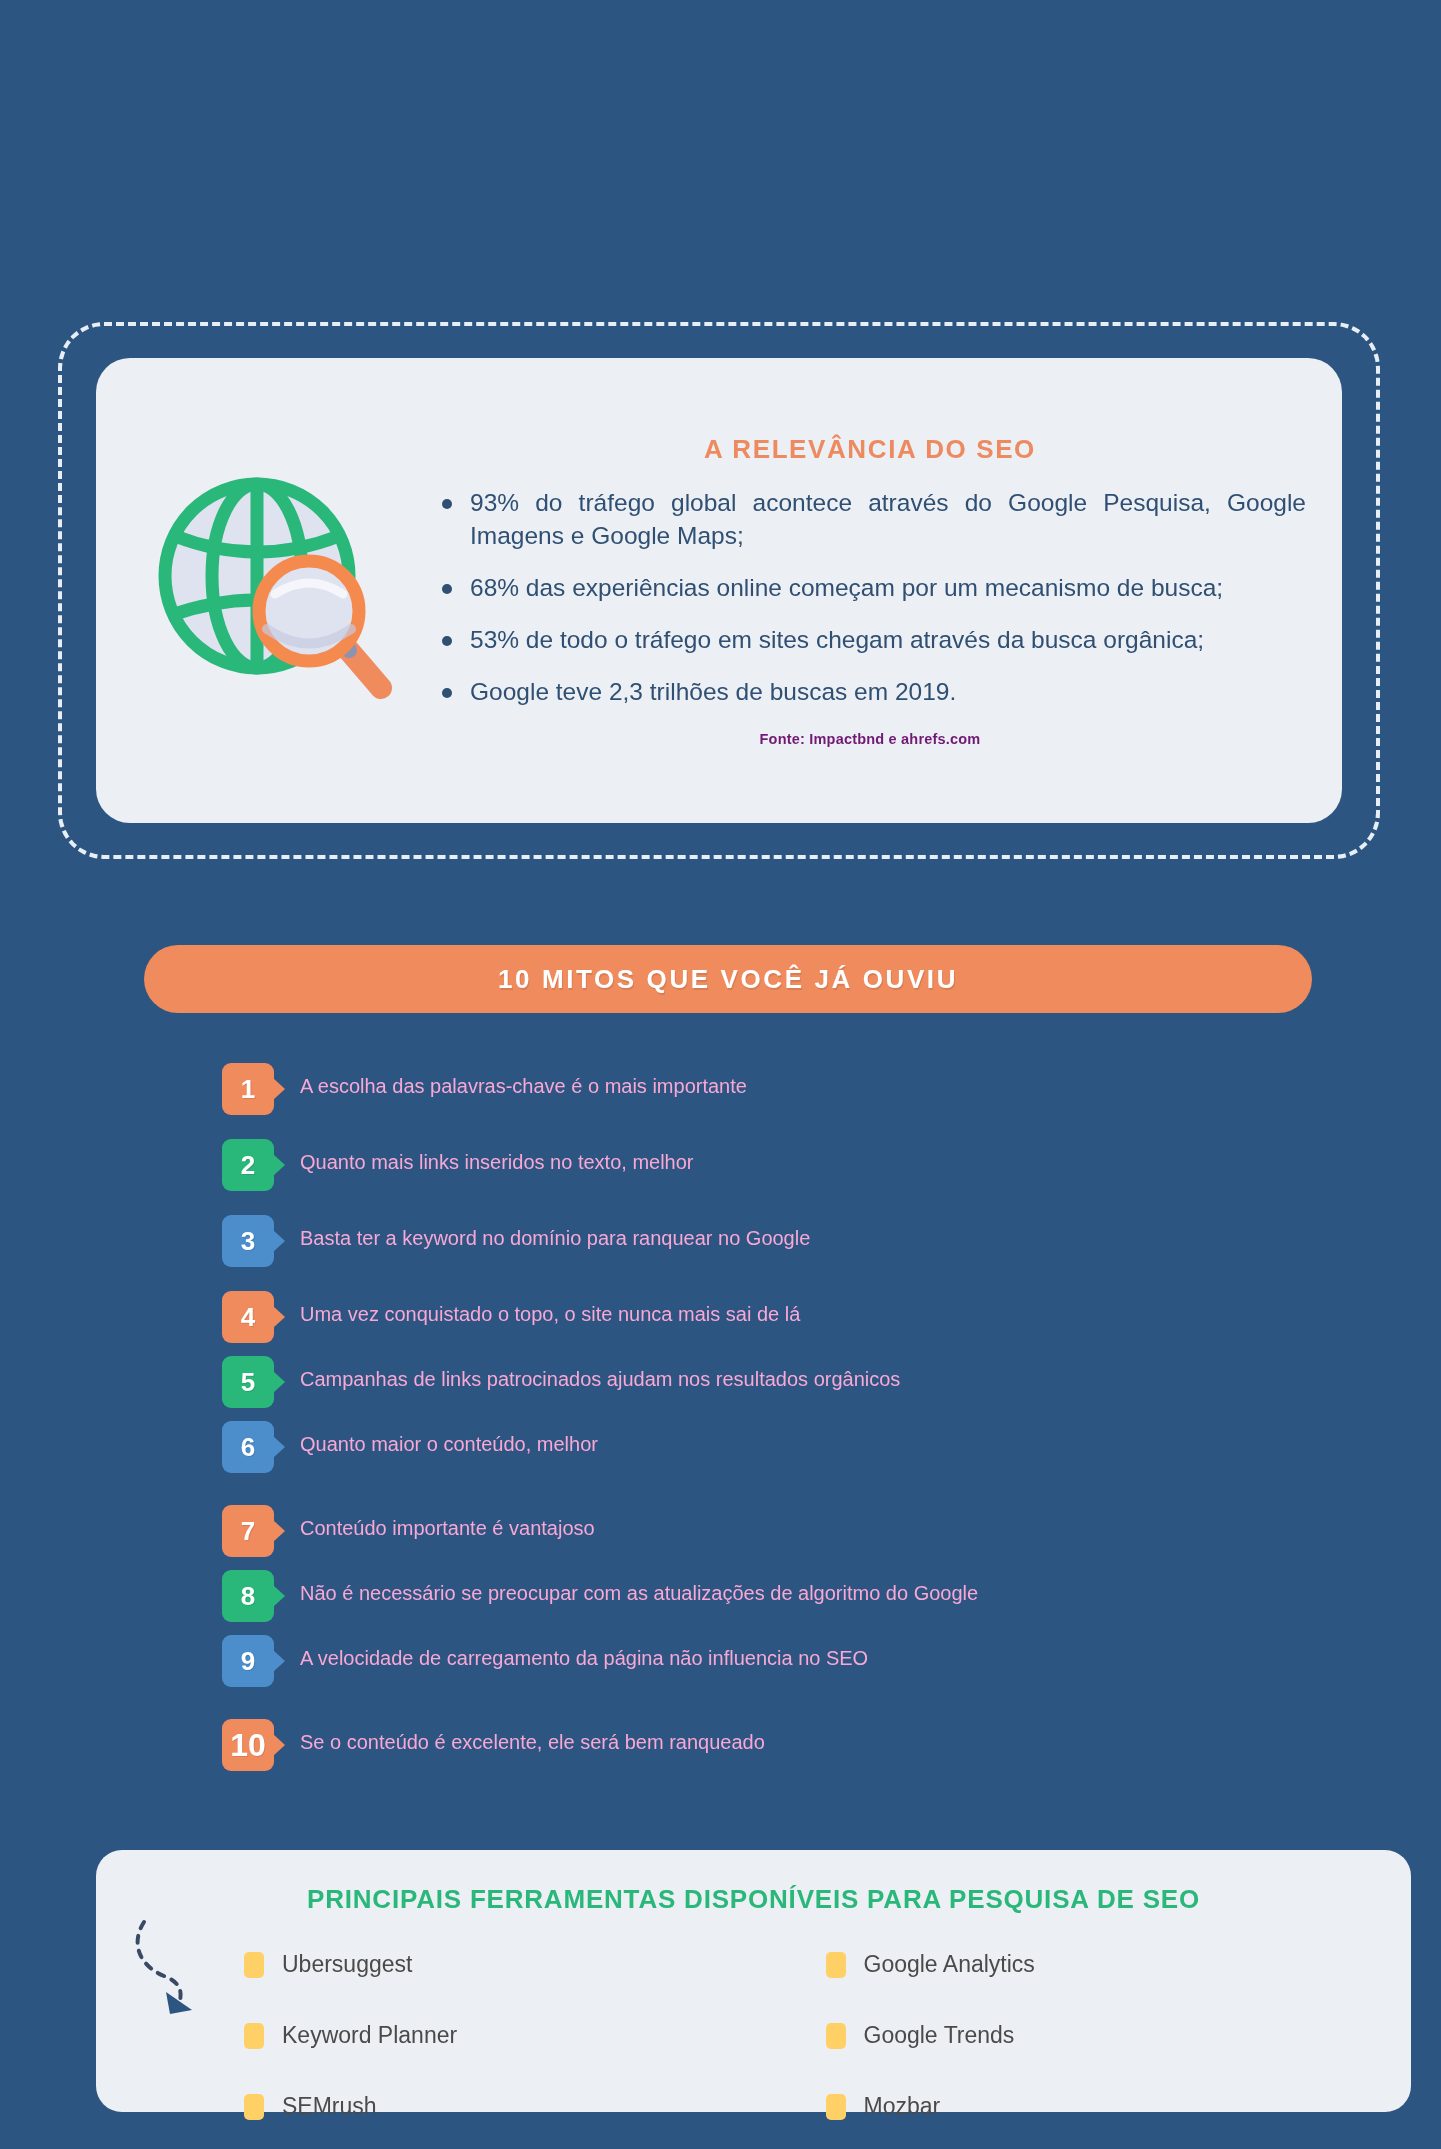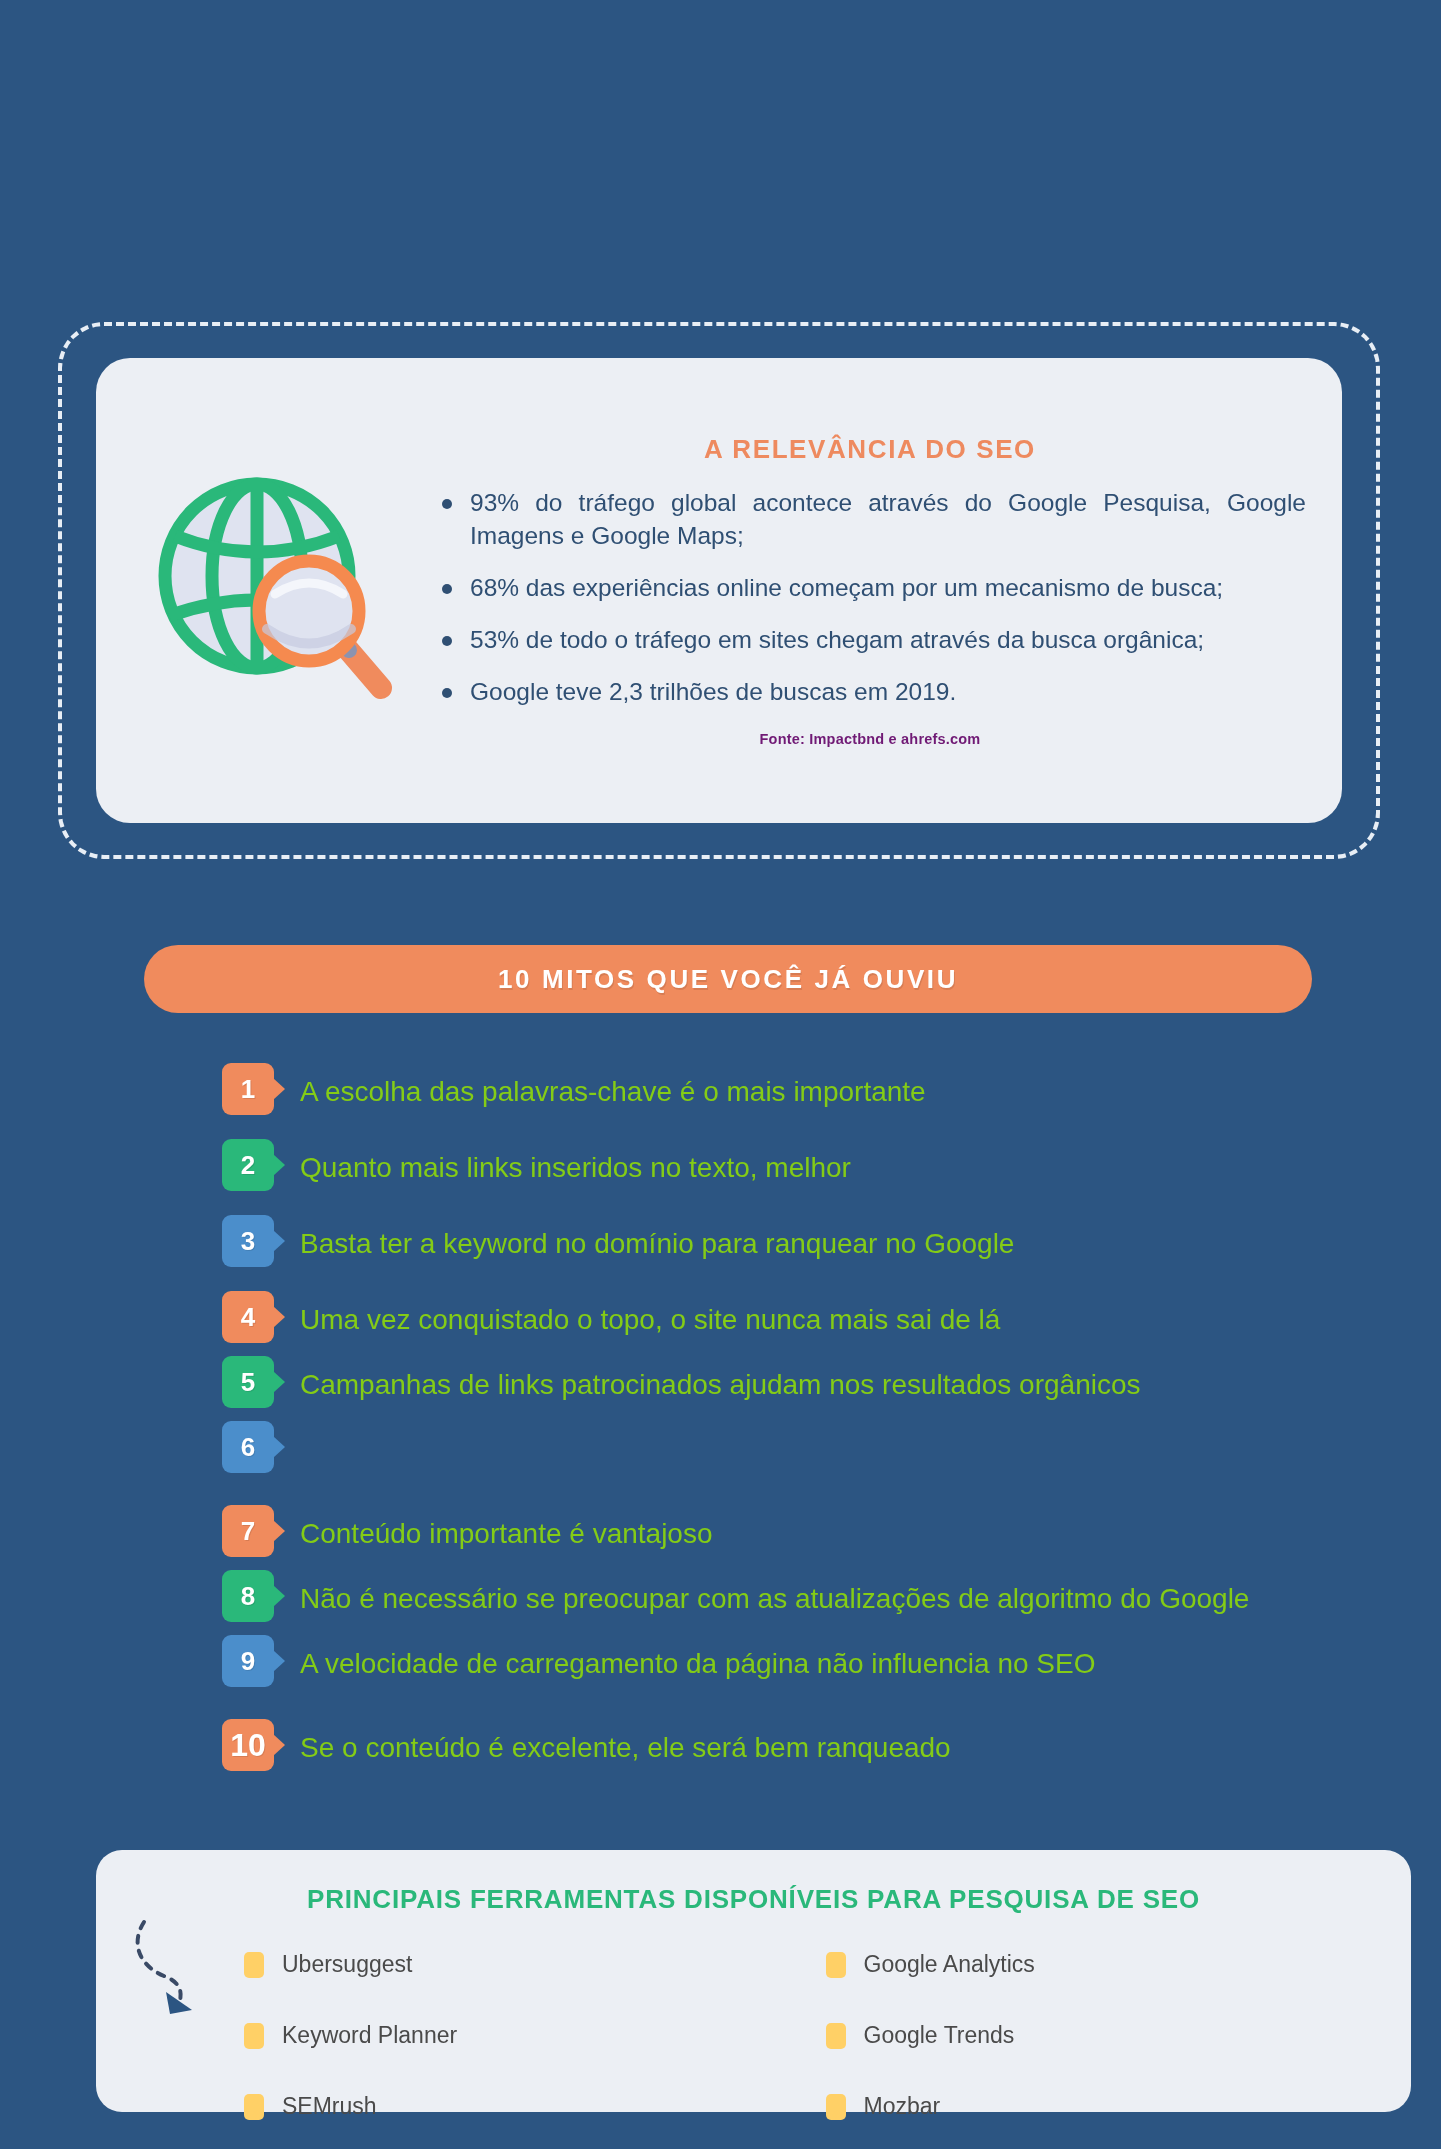--- a/index.html
+++ b/index.html
@@ -172,22 +172,22 @@
     border-top: 11px solid transparent;
     border-bottom: 11px solid transparent;
     border-left: 12px solid currentColor;
   }
   .badge-orange { background: #f08b5d; color: #f08b5d; }
   .badge-green  { background: #2ab87a; color: #2ab87a; }
   .badge-blue   { background: #4b8ecb; color: #4b8ecb; }
   .myth-badge > span { color: #ffffff; }
 
   .myth-text {
-    color: #84cc16;
-    font-size: 28px;
+    color: #f9a8d4;
+    font-size: 20px;
     line-height: 1.4;
     padding-top: 9px;
     flex: 1;
   }
   .myth-text.justified {
     text-align: justify;
     text-justify: inter-word;
   }
 
   
@@ -320,20 +320,21 @@
       <div class="myth-badge badge-green">
           <span>5</span>
         </div>
       <div class="myth-text justified">Campanhas de links patrocinados ajudam nos resultados orgânicos</div>
     </div>
 
     <div class="myth-row row-gap-xl">
       <div class="myth-badge badge-blue">
           <span>6</span>
         </div>
+      <div class="myth-text">Quanto maior o conteúdo, melhor</div>
     </div>
 
     <div class="myth-row">
       <div class="myth-badge badge-orange">
           <span>7</span>
         </div>
       <div class="myth-text">Conteúdo importante é vantajoso</div>
     </div>
 
     <div class="myth-row">

